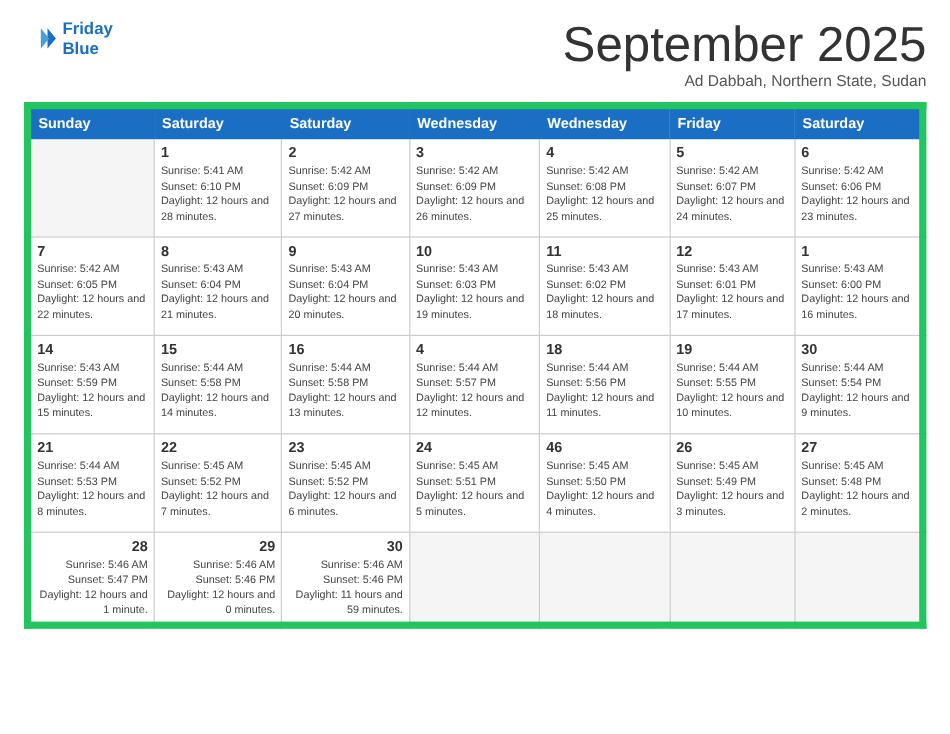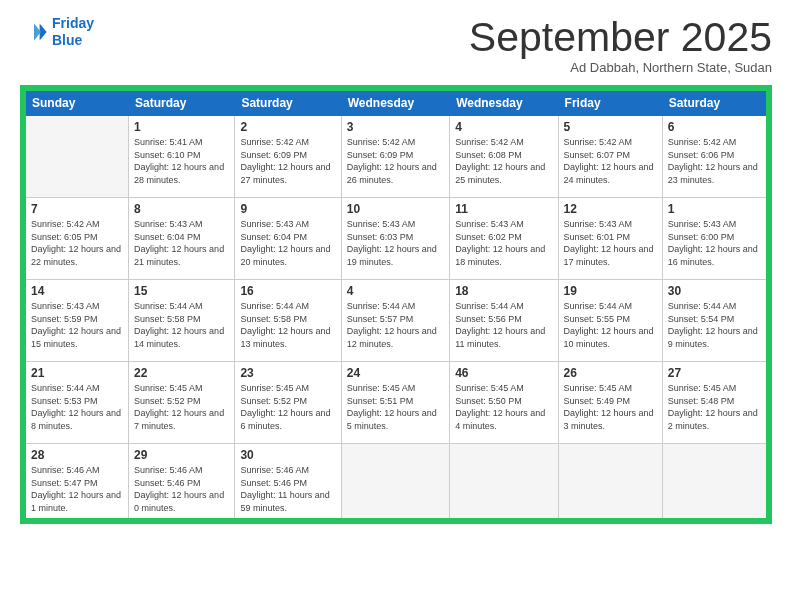--- a/index.html
+++ b/index.html
@@ -85,20 +85,21 @@
     .day-info {
       font-size: 9px;
       color: #444;
       line-height: 1.4;
     }
     .week-row td {
       height: 82px;
     }
     .last-row td {
       height: 70px;
+      text-align: right;
     }
   </style>
 </head>
 <body>
 
 <div class="page">
   <div class="header">
     <div class="logo">
       <svg class="logo-icon" viewBox="0 0 40 40">
         <polygon points="28,8 38,20 28,32" fill="#1a6fc4"></polygon>

